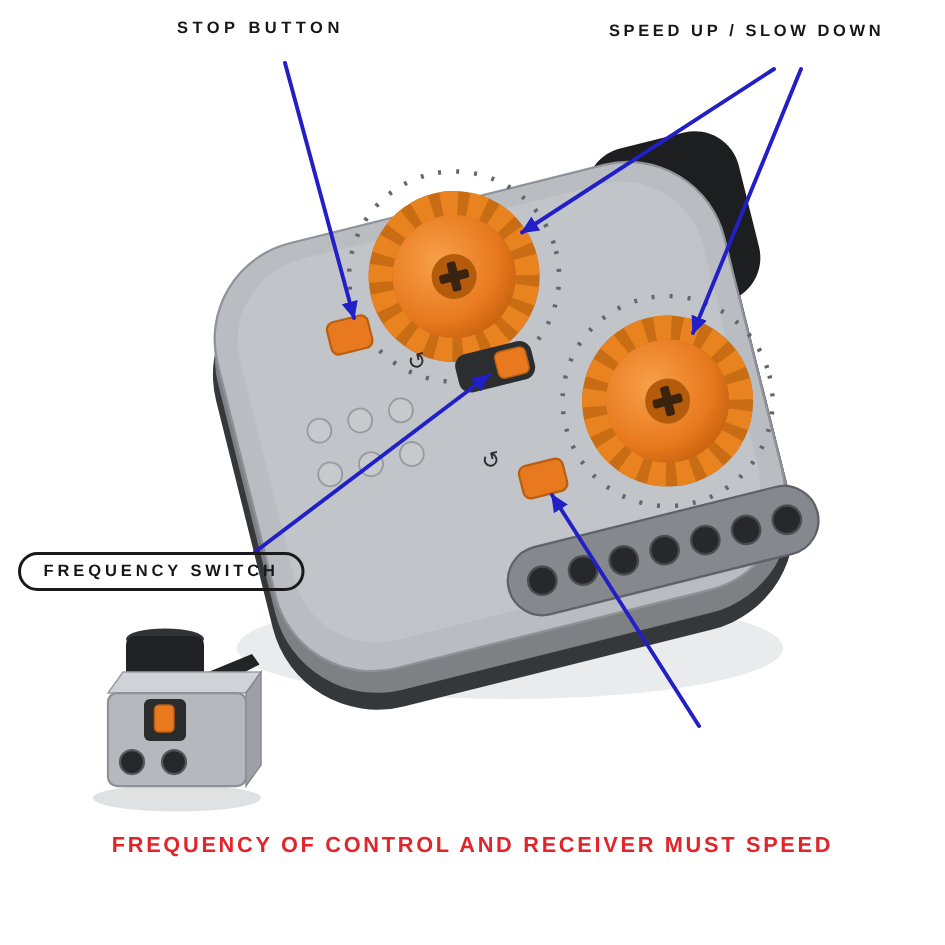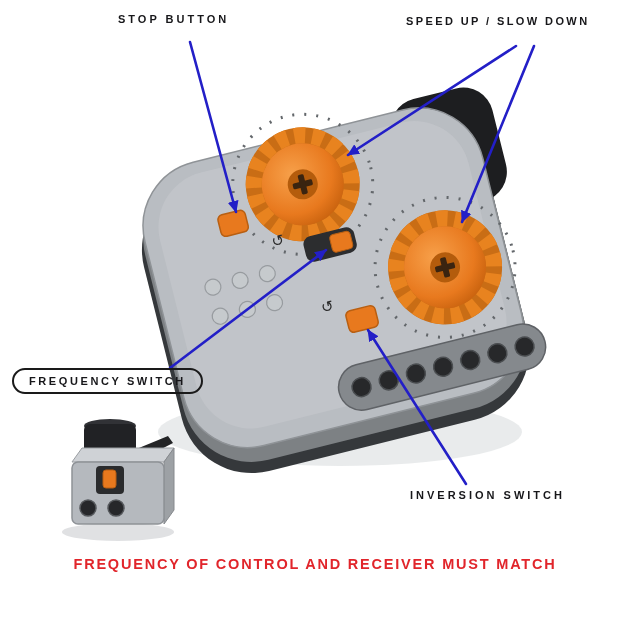--- a/index.html
+++ b/index.html
@@ -162,16 +162,15 @@
       <line class="arrow-line" x1="466" y1="484" x2="368" y2="330" marker-end="url(#ah)"></line>
     </g>
   </svg>
 
   <div class="label label-stop">STOP BUTTON</div>
 
   <div class="label label-frequency">FREQUENCY SWITCH</div>
 
   <div class="label label-speed">SPEED UP / SLOW DOWN</div>
 
-  <div class="label label-inversion">INVERSION SWITCH</div>
 
-  <div class="footer-note">FREQUENCY OF CONTROL AND RECEIVER MUST MATCH</div>
+  <div class="footer-note">FREQUENCY OF CONTROL AND RECEIVER MUST SPEED</div>
 </div>
 
 </body></html>

